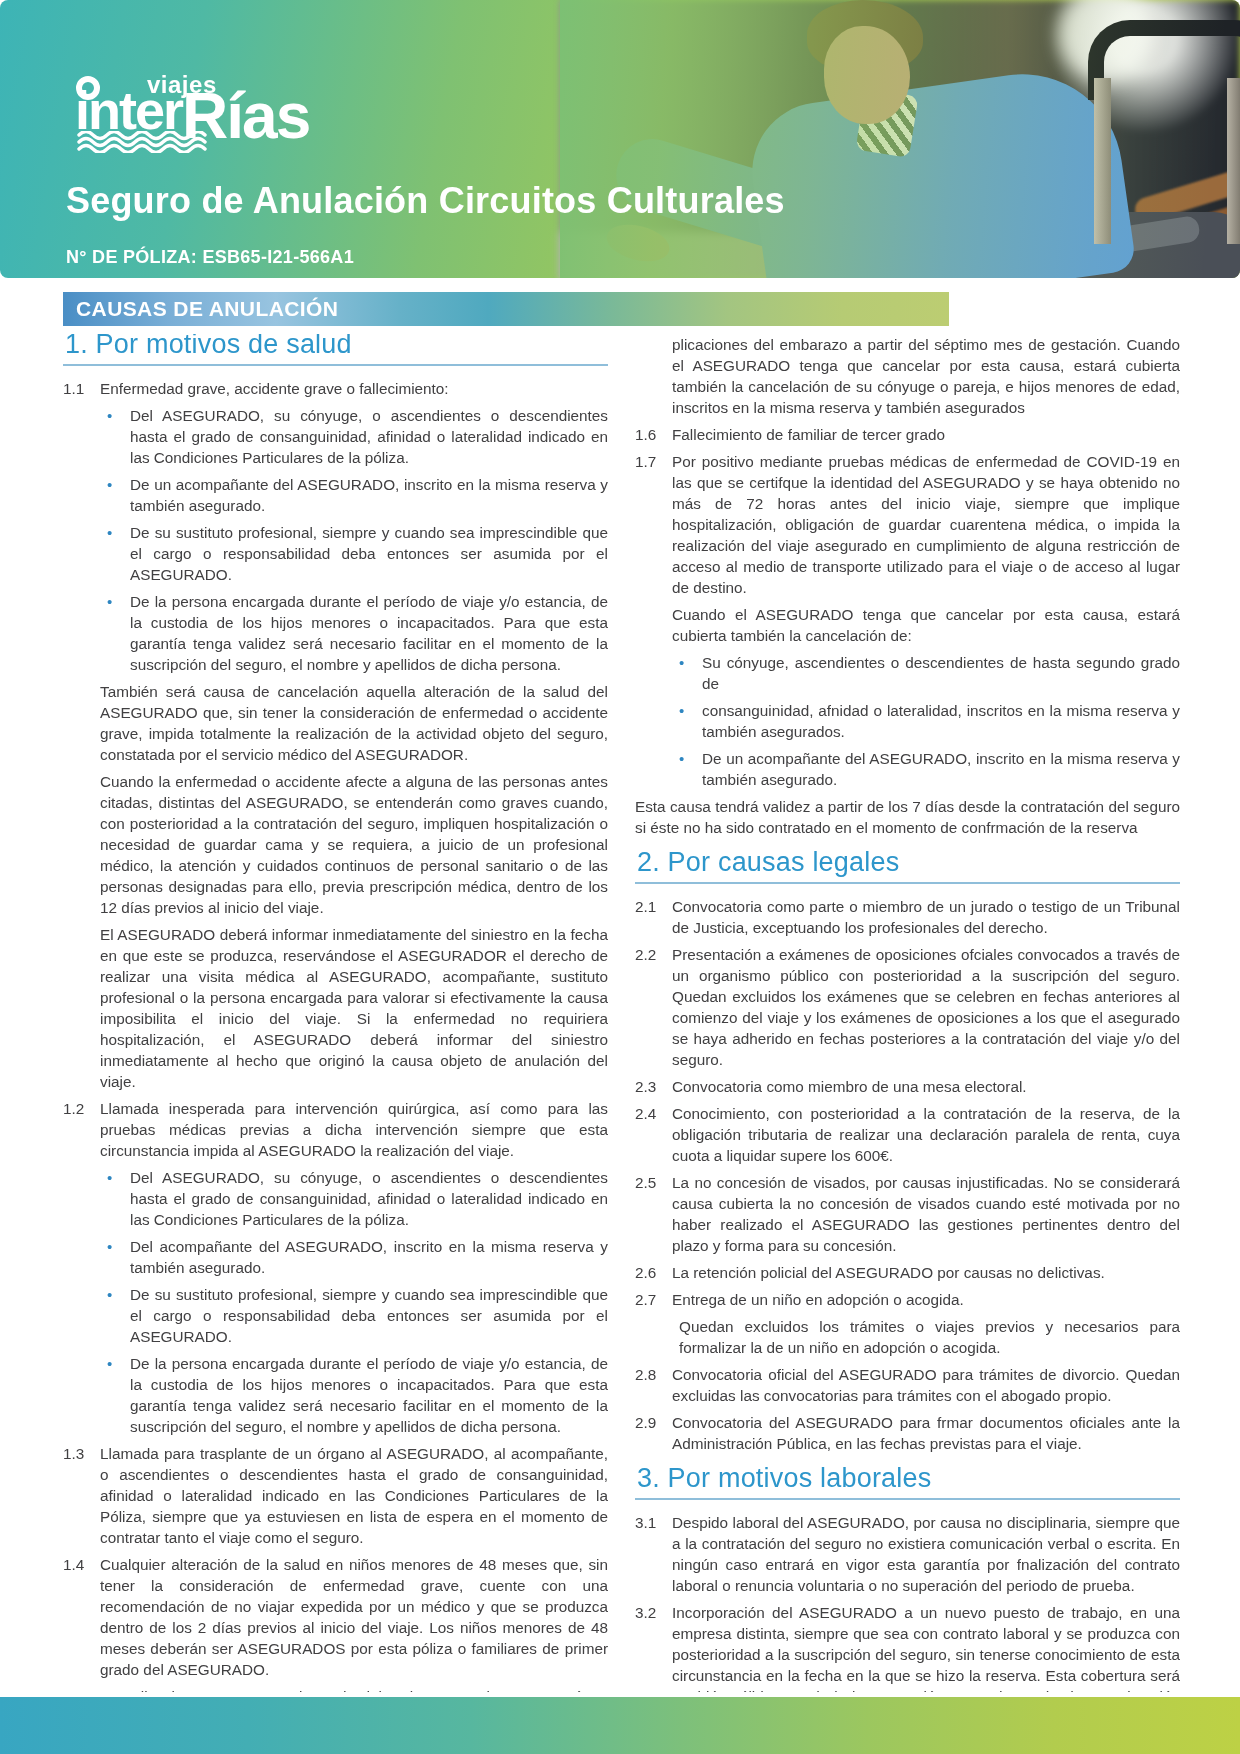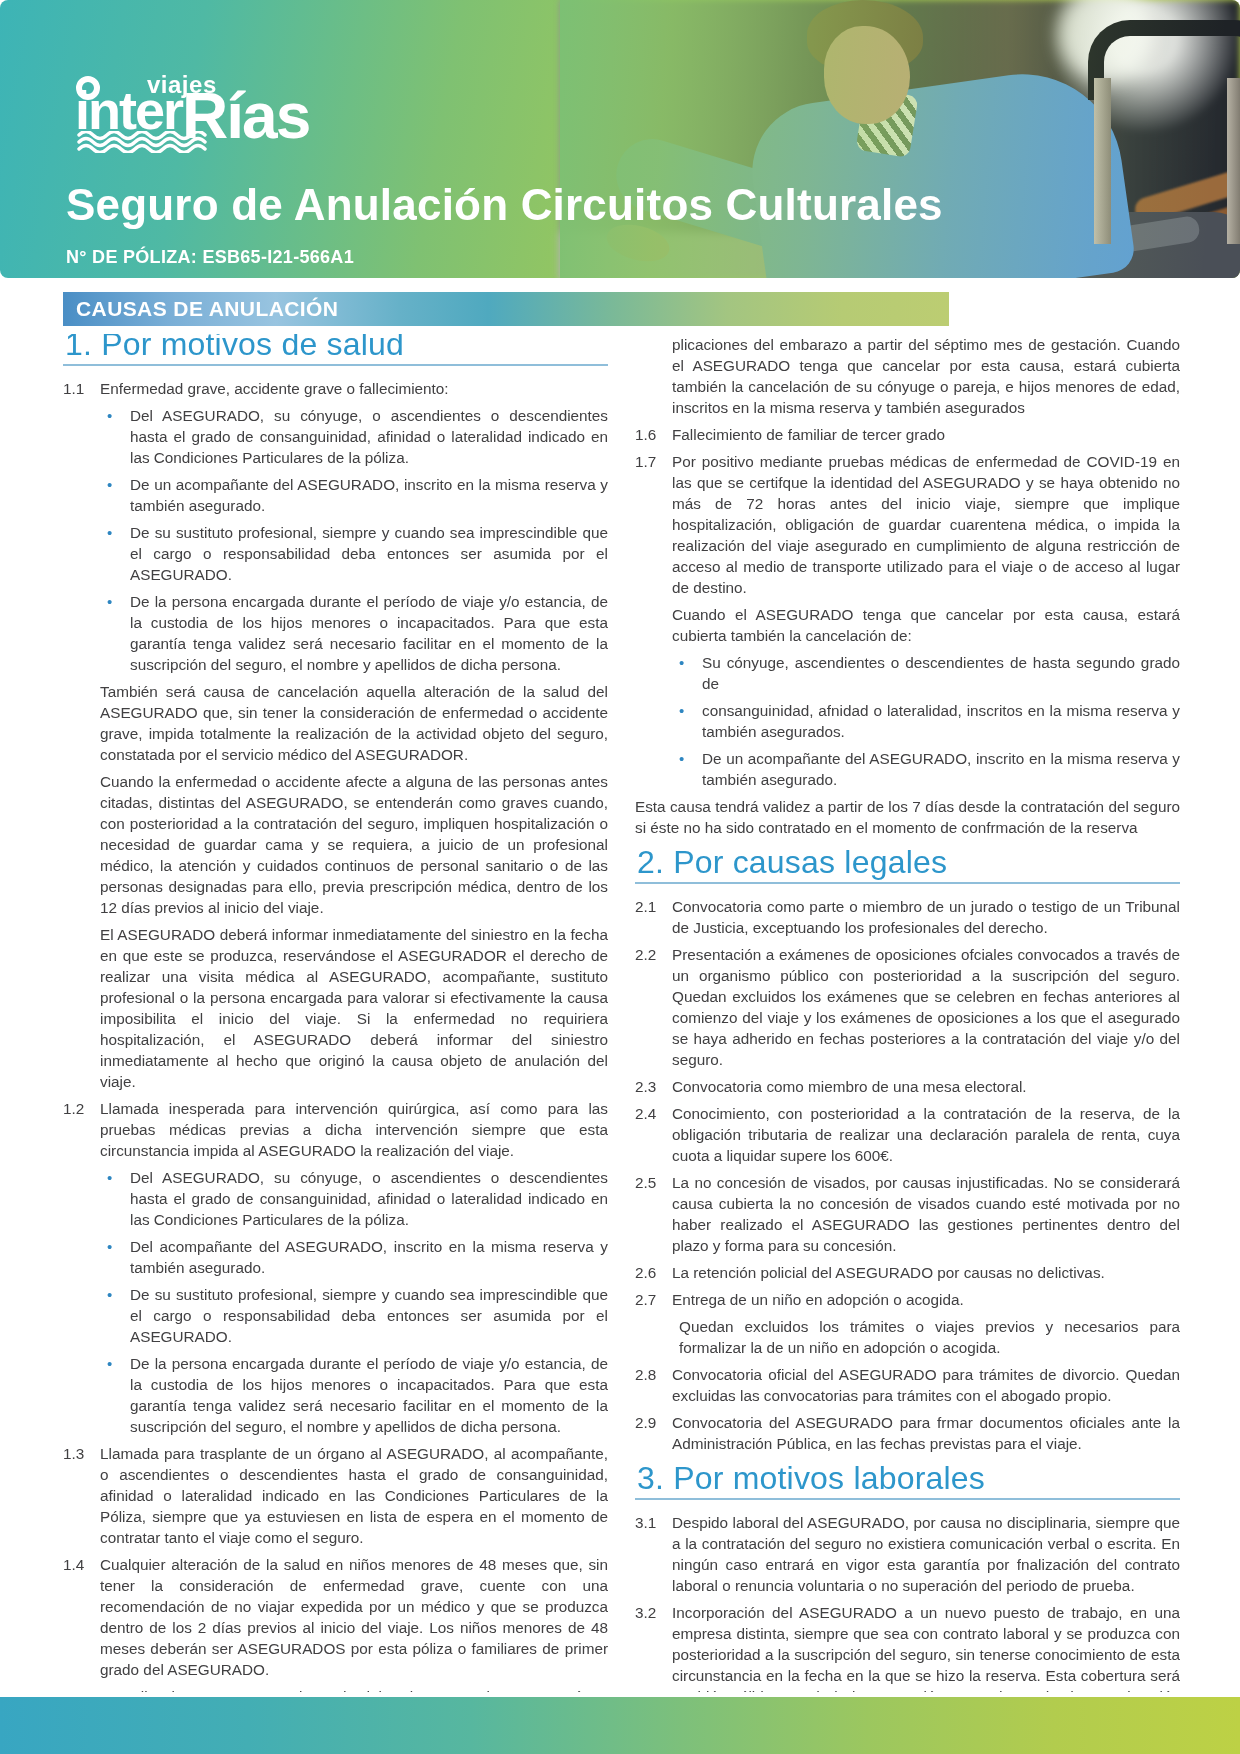--- a/index.html
+++ b/index.html
@@ -43,34 +43,34 @@
 
   
   .logo{position:absolute;left:75px;top:45px;width:340px;height:112px;color:#fff;}
   .logo-viajes{position:absolute;left:72px;top:26px;font-size:24px;font-weight:bold;letter-spacing:.5px;}
   .logo-main{position:absolute;left:0;top:34px;display:flex;align-items:flex-start;white-space:nowrap;}
   .logo-inter{font-size:54px;font-weight:bold;letter-spacing:-2px;}
   .logo-rias{font-size:64px;font-weight:bold;letter-spacing:-2px;}
   .logo-pin{position:absolute;left:1px;top:31px;width:12px;height:12px;border:6px solid #fff;border-radius:50%;background:transparent;}
   .logo-waves{position:absolute;left:2px;top:86px;}
 
-  .hero-title{position:absolute;left:66px;top:180px;font-size:44px;font-weight:bold;color:#fff;letter-spacing:.2px;}
+  .hero-title{position:absolute;left:66px;top:180px;font-size:36px;font-weight:bold;color:#fff;letter-spacing:.2px;}
   .hero-policy{position:absolute;left:66px;top:247px;font-size:18px;font-weight:bold;color:#fff;letter-spacing:.3px;}
 
   
   .banner{position:absolute;left:63px;top:292px;width:886px;height:34px;display:flex;align-items:center;
         background:linear-gradient(90deg,#4a8ec5 0%,#79aed6 12%,#98c4e0 24%,#66b1c8 38%,#4fa9bf 48%,
                    #7ab998 62%,#a3c581 75%,#b6cb74 88%,#bccd72 100%);}
   .banner span{color:#fff;font-weight:bold;font-size:21px;letter-spacing:.4px;padding-left:13px;}
 
   
   .columns{position:absolute;left:63px;top:334px;width:1117px;height:1358px;display:flex;gap:27px;overflow:hidden;}
   .col{width:545px;height:100%;overflow:hidden;font-size:15.3px;line-height:21px;}
 
-  .sec-heading{color:#2d96cb;font-size:32px;font-weight:400;margin:14px 0 12px 0;
+  .sec-heading{color:#2d96cb;font-size:27px;font-weight:400;margin:14px 0 12px 0;
         padding:0 0 9px 2px;border-bottom:2px solid #8fbeda;letter-spacing:.2px;}
   .col .sec-heading:first-child{margin-top:0;}
 
   .item{display:flex;margin:0 0 6px 0;}
   .item-num{flex:0 0 37px;}
   .item-text{flex:1;text-align:justify;}
   .bullet{display:flex;margin:0 0 6px 0;padding-left:37px;}
   .dot{flex:0 0 23px;color:#2e86c1;padding-left:7px;font-size:15px;}
   .b-text{flex:1;text-align:justify;}
   .para{margin:0 0 6px 0;padding-left:37px;text-align:justify;}

